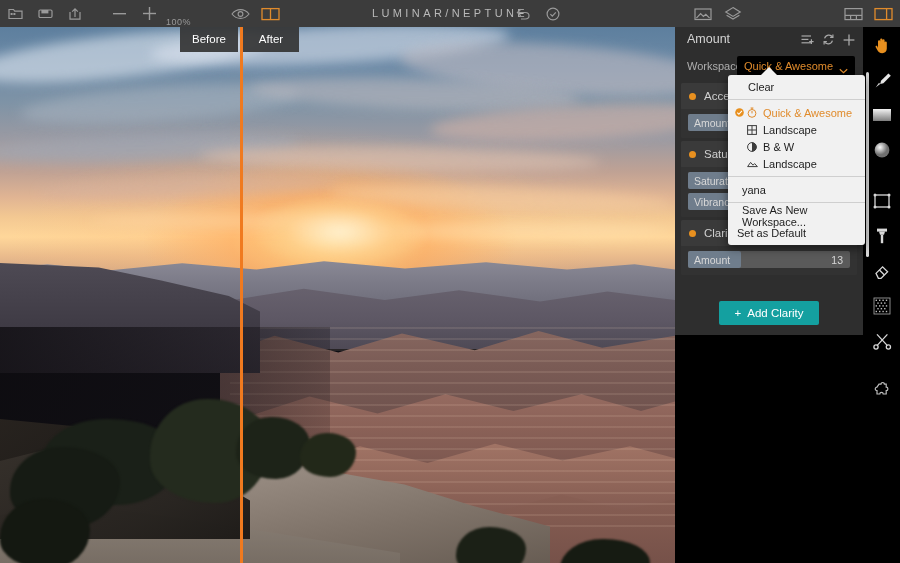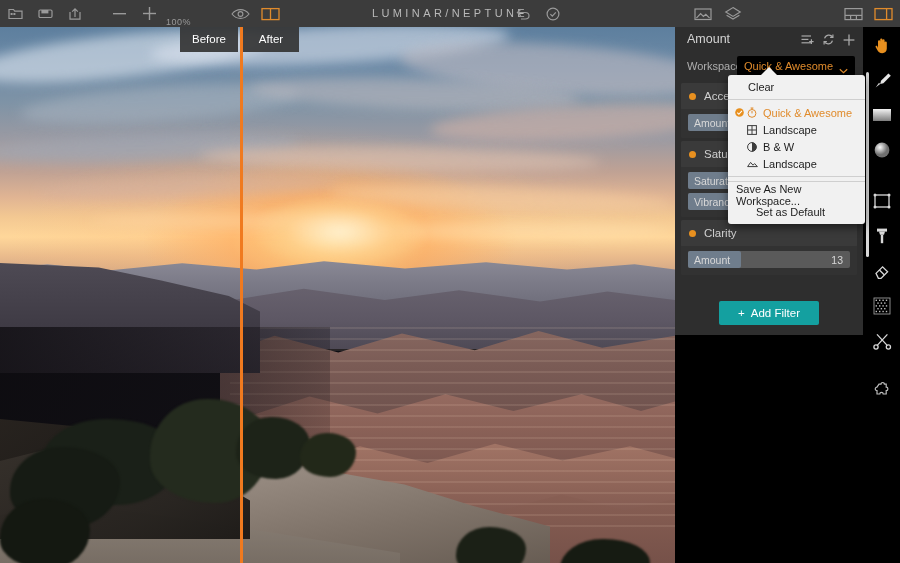--- a/index.html
+++ b/index.html
@@ -394,21 +394,21 @@
             <span class="sname">Amount</span>
             <span class="sval">13</span>
           </div>
         </div>
       </div>
     </div>
 
     <div class="addwrap">
       <div class="addbtn">
         <span>+</span>
-        <span>Add Filter</span>
+        <span>Add Clarity</span>
       </div>
     </div>
   </div>
 
   <div class="ddcaret"></div>
   <div class="ddmenu">
 
     <div class="ddrow dd-tall ddplain" style="padding-left:16px;">
       <span class="ddtext">Clear</span>
     </div>
@@ -461,26 +461,29 @@
         <svg width="11" height="8" viewBox="0 0 11 8">
             <path d="M0.6 6.6L3.6 2.4l2.4 2.8 1.6-1.6 2.8 3z" fill="none" stroke="#3c3c3c" stroke-width="1"></path>
           </svg>
       </span>
       <span class="ddtext">Landscape</span>
     </div>
 
 
 
     <div class="ddsep"></div>
+    <div class="ddrow dd-tall" style="padding-left:10px;">
+      <span class="ddtext">yana</span>
+    </div>
     <div class="ddsep"></div>
 
-    <div class="ddrow dd-tall" style="padding-left:4px;">
+    <div class="ddrow dd-tall" style="padding-left:10px;">
       <span class="ddtext">Save As New Workspace...</span>
     </div>
-    <div class="ddrow dd-tall" style="padding-left:24px;">
+    <div class="ddrow dd-tall" style="padding-left:5px;">
       <span class="ddtext">Set as Default</span>
     </div>
   </div>
 
   <div class="rtools">
     <div class="rtool" title="Hand">
       <svg width="20" height="20" viewBox="0 0 20 20">
           <path d="M6 13V6.4a1.1 1.1 0 0 1 2.2 0V11V4.6a1.1 1.1 0 0 1 2.2 0V11V5.4a1.1 1.1 0 0 1 2.2 0V11V7.6a1.1 1.1 0 0 1 2.2 0v6.2c0 2.6-2 4.4-4.5 4.4-2.6 0-4.2-1.3-5-3.2L3.6 12c-.4-.9.9-1.8 1.6-.9z" fill="#e8901f"></path>
         </svg>
     </div>

